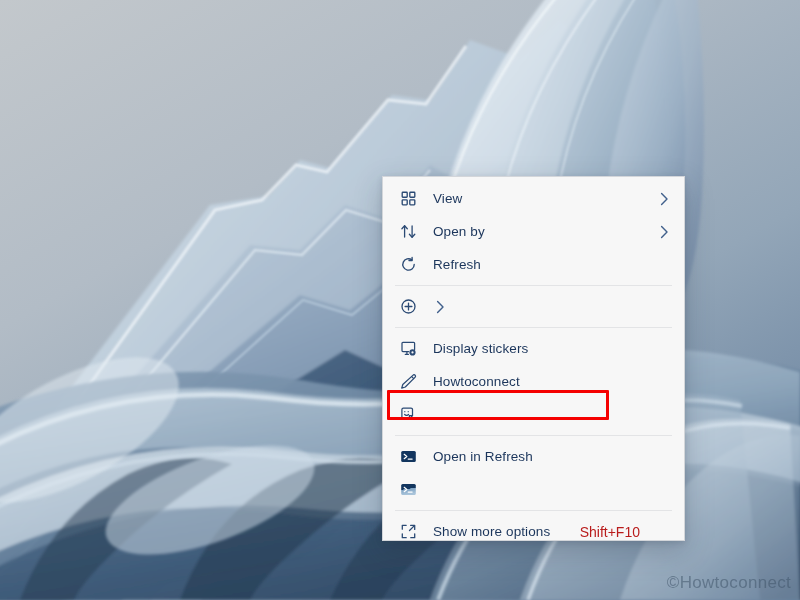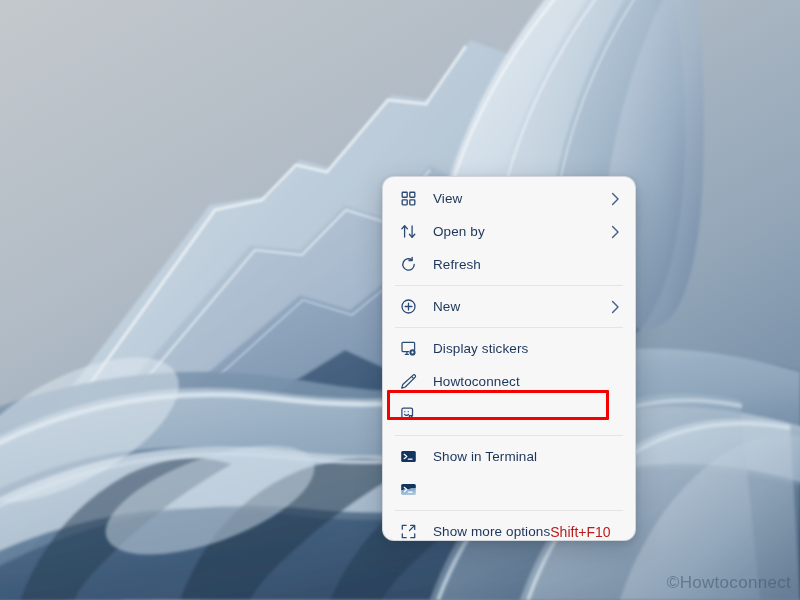--- a/index.html
+++ b/index.html
@@ -24,24 +24,24 @@
     inset: 0;
     width: 800px;
     height: 600px;
   }
 
   
   #context-menu {
     position: absolute;
     left: 382px;
     top: 176px;
-    width: 254px;
+    width: 303px;
     height: 365px;
     background: #f7f7f7;
-    border-radius: 12px;
+    border-radius: 0;
     border: 1px solid rgba(120,130,145,0.28);
     box-shadow: 0 10px 26px rgba(35,50,70,0.26), 0 2px 6px rgba(35,50,70,0.16);
     box-sizing: border-box;
     padding: 5px 0 0 0;
     overflow: hidden;
     z-index: 10;
   }
 
   .menu-item {
     position: relative;
@@ -311,21 +311,20 @@
     <div class="menu-item">
       <span class="mi-icon">
         <svg width="17" height="17" viewBox="0 0 17 17">
           <g fill="none" stroke="#2b4a74" stroke-width="1.3" stroke-linecap="round">
             <circle cx="8.5" cy="8.5" r="6.5"></circle>
             <path d="M 8.5 5.1 L 8.5 11.9"></path>
             <path d="M 5.1 8.5 L 11.9 8.5"></path>
           </g>
         </svg>
       </span>
-      <span class="mi-label">New</span>
       <span class="mi-chevron">
         <svg width="9" height="14" viewBox="0 0 9 14">
           <path d="M 1.6 1.4 L 7 7 L 1.6 12.6" fill="none" stroke="#41608c" stroke-width="1.4" stroke-linecap="round" stroke-linejoin="round"></path>
         </svg>
       </span>
     </div>
 
     <div class="separator"></div>
 
     <div class="menu-item">
@@ -380,21 +379,21 @@
     <div class="menu-item">
       <span class="mi-icon">
         <svg width="17" height="17" viewBox="0 0 17 17">
           <rect x="1.2" y="3.1" width="14.6" height="10.8" rx="1.5" fill="#12355e"></rect>
           <g fill="none" stroke="#ffffff" stroke-width="1.25" stroke-linecap="round" stroke-linejoin="round">
             <path d="M 4.2 6.3 L 6.8 8.5 L 4.2 10.7"></path>
             <path d="M 8.2 11 L 12.1 11"></path>
           </g>
         </svg>
       </span>
-      <span class="mi-label">Show in Terminal</span>
+      <span class="mi-label">Open in Refresh</span>
       <span class="mi-chevron"></span>
     </div>
 
     <div class="menu-item">
       <span class="mi-icon">
         <svg width="17" height="17" viewBox="0 0 17 17">
           <defs>
             <linearGradient id="termPrev" x1="0" y1="0" x2="0.2" y2="1">
               <stop offset="0" stop-color="#12355e"></stop>
               <stop offset="0.5" stop-color="#12355e"></stop>

